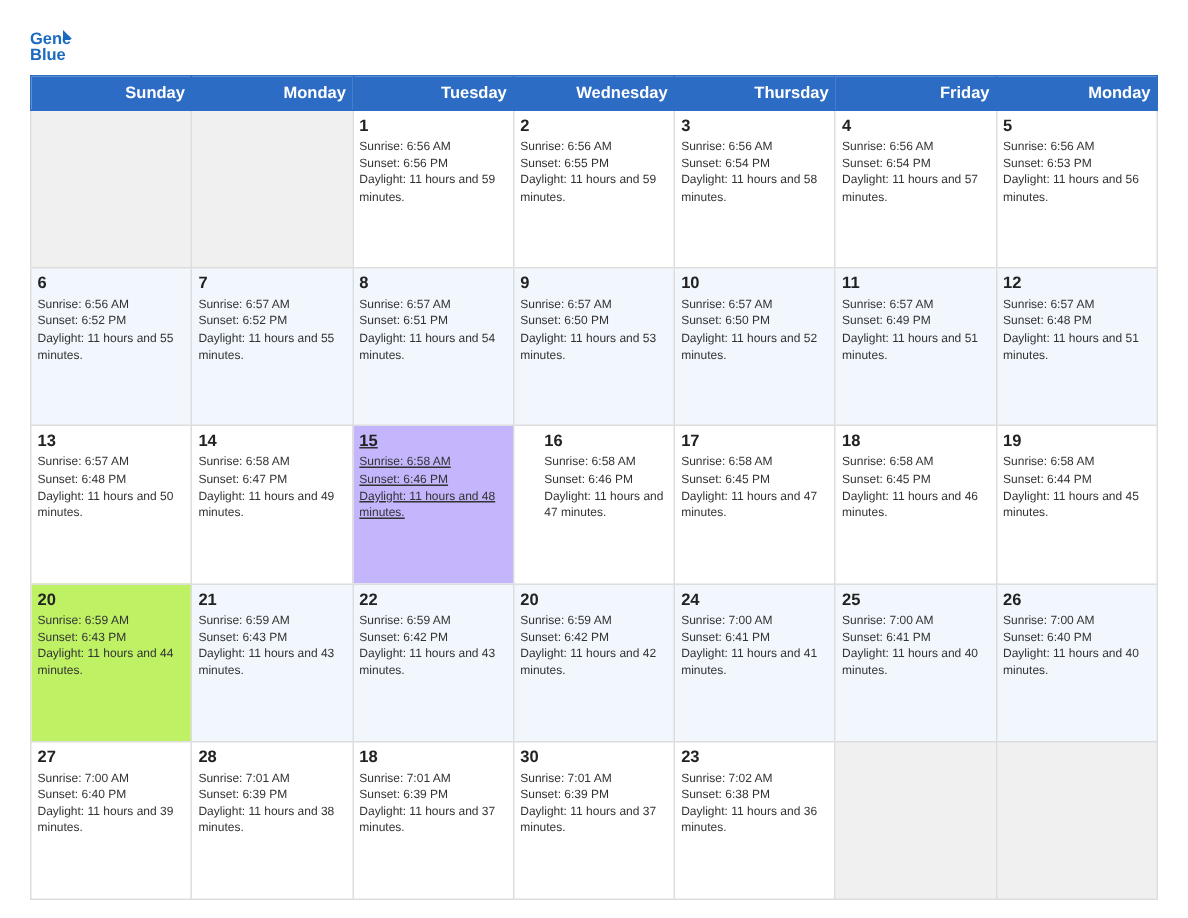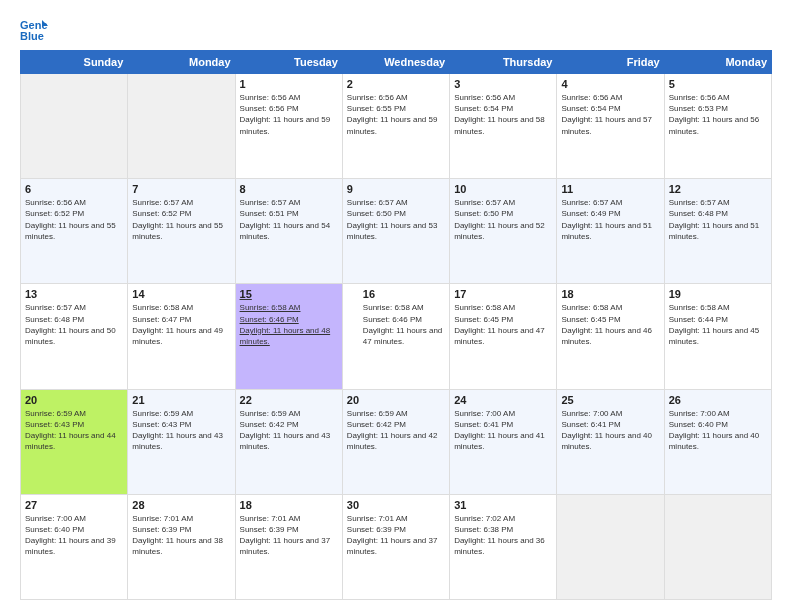--- a/index.html
+++ b/index.html
@@ -316,21 +316,21 @@
 Sunset: 6:39 PM
 Daylight: 11 hours and 37 minutes.</div>
           </td>
           <td style="background: rgb(255, 255, 255);">
             <span class="day-num">30</span>
             <div class="cell-content" style="white-space: pre-line;">Sunrise: 7:01 AM
 Sunset: 6:39 PM
 Daylight: 11 hours and 37 minutes.</div>
           </td>
           <td style="background: rgb(255, 255, 255);">
-            <span class="day-num">31</span>
+            <span class="day-num">23</span>
             <div class="cell-content" style="white-space: pre-line;">Sunrise: 7:02 AM
 Sunset: 6:38 PM
 Daylight: 11 hours and 36 minutes.</div>
           </td>
           <td class="empty-cell" style="background: rgb(235, 235, 235);"></td>
           <td class="empty-cell" style="background: rgb(235, 235, 235);"></td>
         </tr>
       </tbody>
   </table>
 </div>

